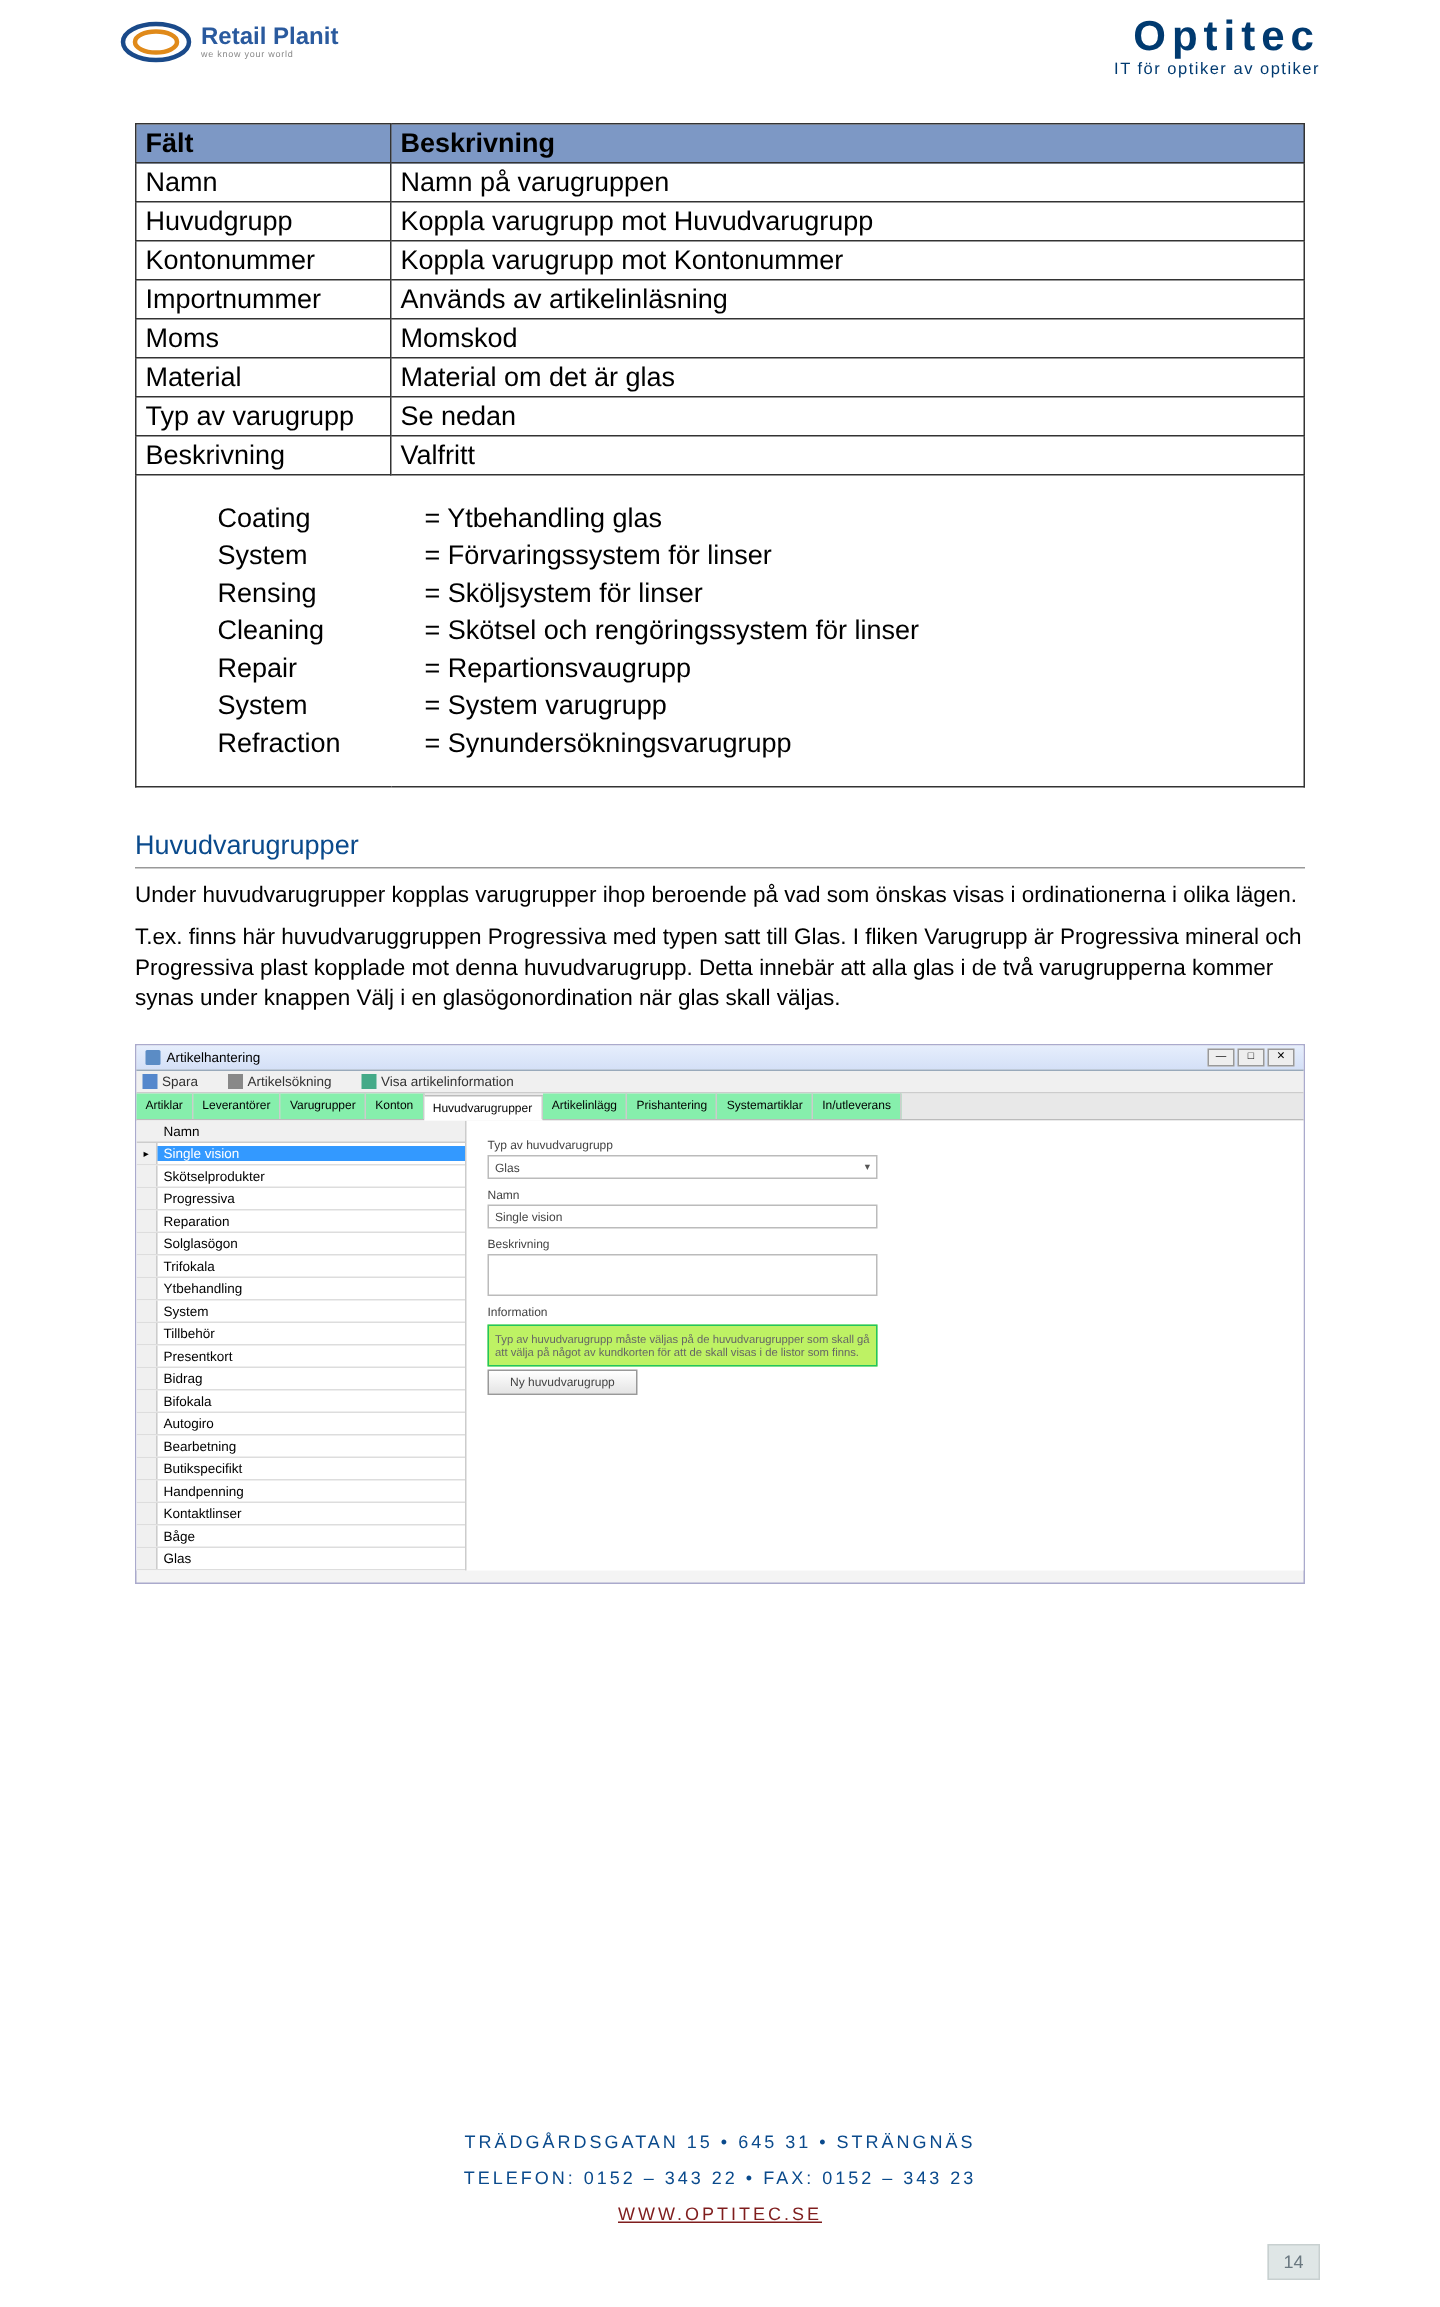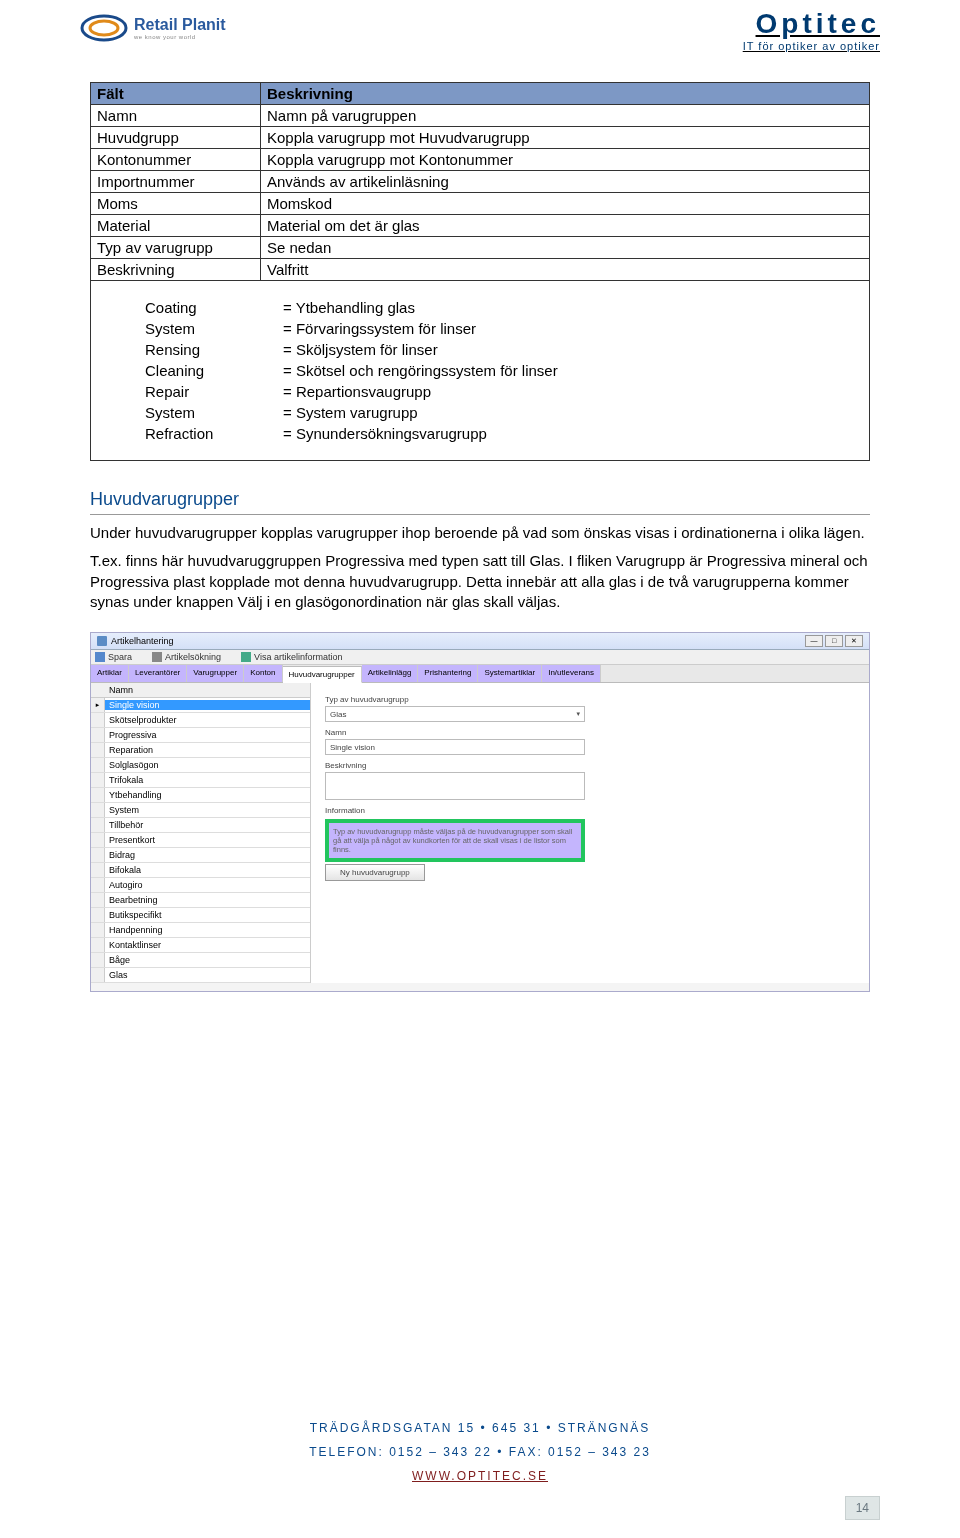--- a/index.html
+++ b/index.html
@@ -32,40 +32,39 @@
     font-weight: bold;
     color: #2a5a9e;
   }
   .logo-sub {
     font-size: 6px;
     color: #888;
     letter-spacing: 0.5px;
   }
   .logo-right {
     text-align: right;
-    text-decoration: underline;
   }
   .logo-right-company {
     font-size: 28px;
     font-weight: bold;
     color: #003a70;
     letter-spacing: 4px;
   }
   .logo-right-tag {
     font-size: 11px;
     color: #003a70;
     letter-spacing: 1px;
   }
   .content {
     padding: 20px 90px 0 90px;
   }
   table.fields {
     border-collapse: collapse;
     width: 100%;
-    font-size: 15px;
+    font-size: 18px;
   }
   table.fields td, table.fields th {
     border: 1px solid #333;
     padding: 2px 6px;
     text-align: left;
     vertical-align: top;
   }
   table.fields th {
     background: #7d98c5;
     font-weight: bold;
@@ -115,21 +114,21 @@
   .tb-icon { width:10px; height:10px; background:#5588cc; }
   .tabs {
     display: flex;
     background: #e8e8e8;
     border-bottom: 1px solid #bbb;
     font-size: 8px;
   }
   .tab {
     padding: 3px 6px;
     border-right: 1px solid #ccc;
-    background: #c4b5fd;
+    background: #86efac;
   }
   .tab.active {
     background: #fff;
     border-top: 1px solid #bbb;
     border-bottom: 1px solid #fff;
     position: relative;
     top: 1px;
   }
   .panel-body {
     display: flex;
@@ -182,21 +181,21 @@
     width:260px;
     display:flex;
     align-items:center;
     justify-content:space-between;
   }
   .form-input.select::after { content:"▾"; font-size:7px; color:#555; }
   .form-textarea {
     border:1px solid #bbb; background:#fff; height:28px; margin-top:2px; width:260px;
   }
   .info-box {
-    border:4px solid #22c55e; padding:4px; width:260px; margin-top:4px; font-size:7.5px; color:#666; background:#c4b5fd; line-height:1.2;
+    border:1px solid #22c55e; padding:4px; width:260px; margin-top:4px; font-size:7.5px; color:#666; background:#bef264; line-height:1.2;
   }
   .form-button {
     border:1px solid #999; background:linear-gradient(#fff,#e4e4e4); padding:3px 14px; margin-top:2px; display:inline-block; font-size:8px;
   }
   .footer {
     position:absolute;
     bottom:50px;
     width:100%;
     text-align:center;
     font-size:12px;

